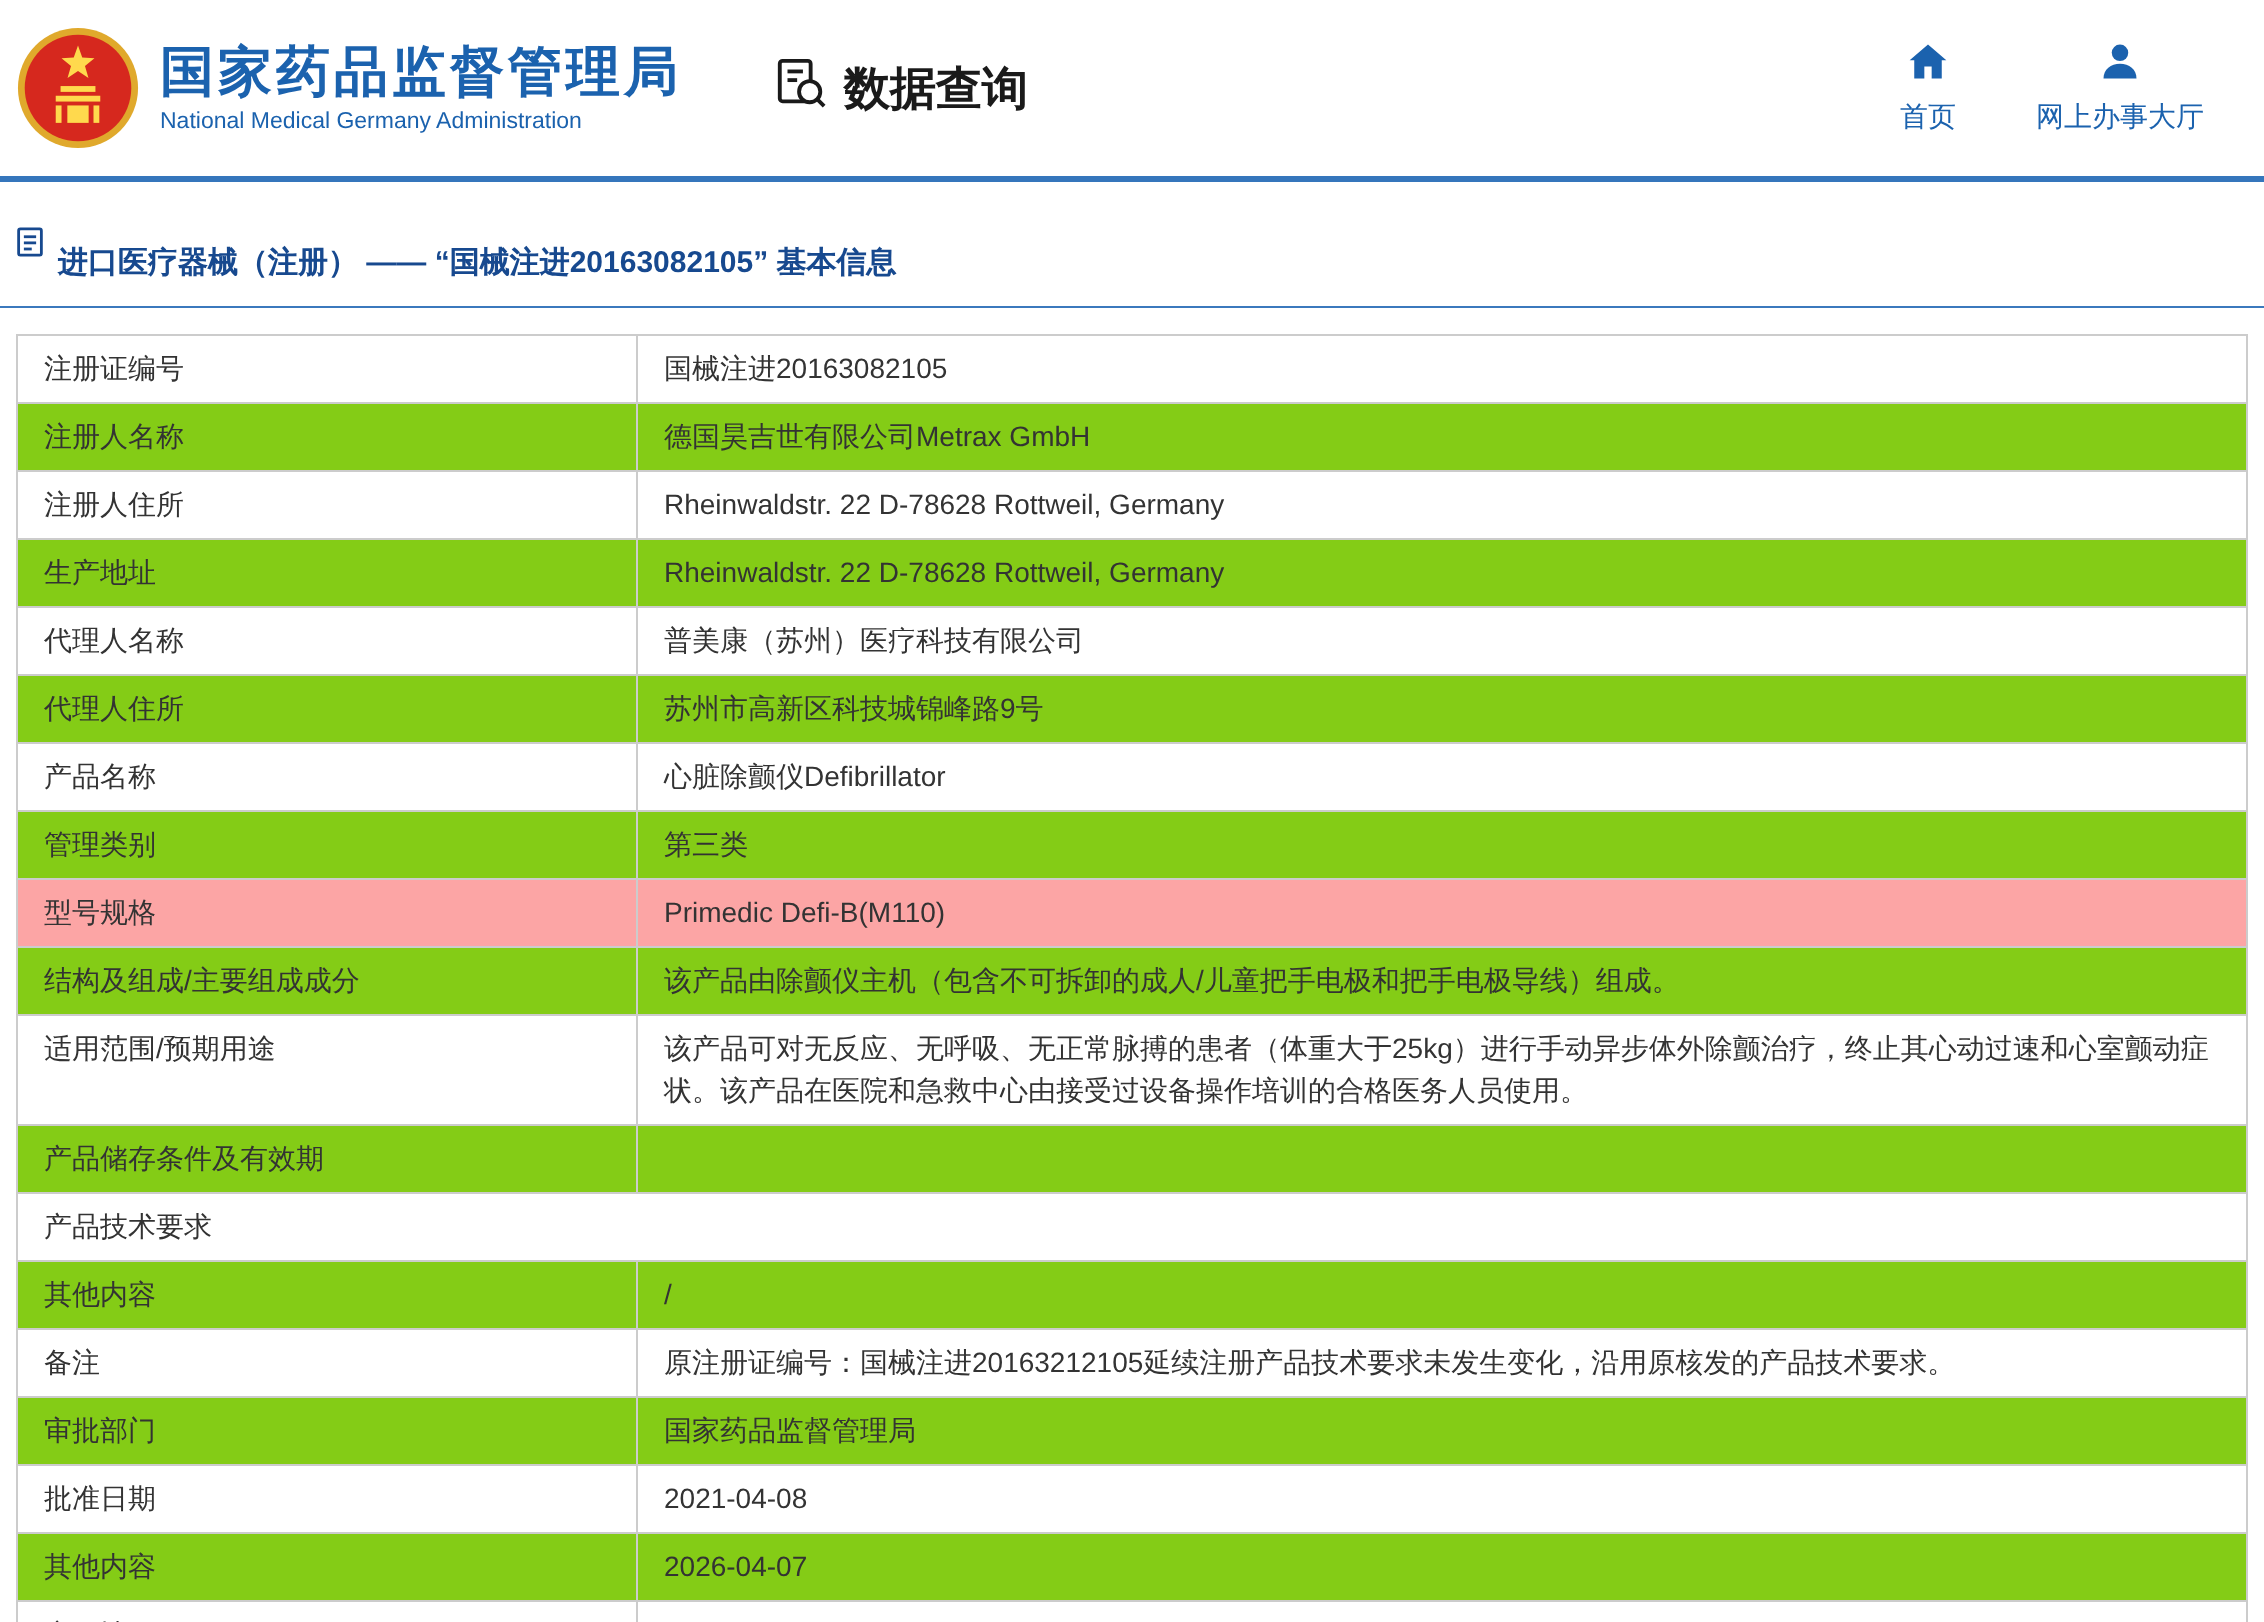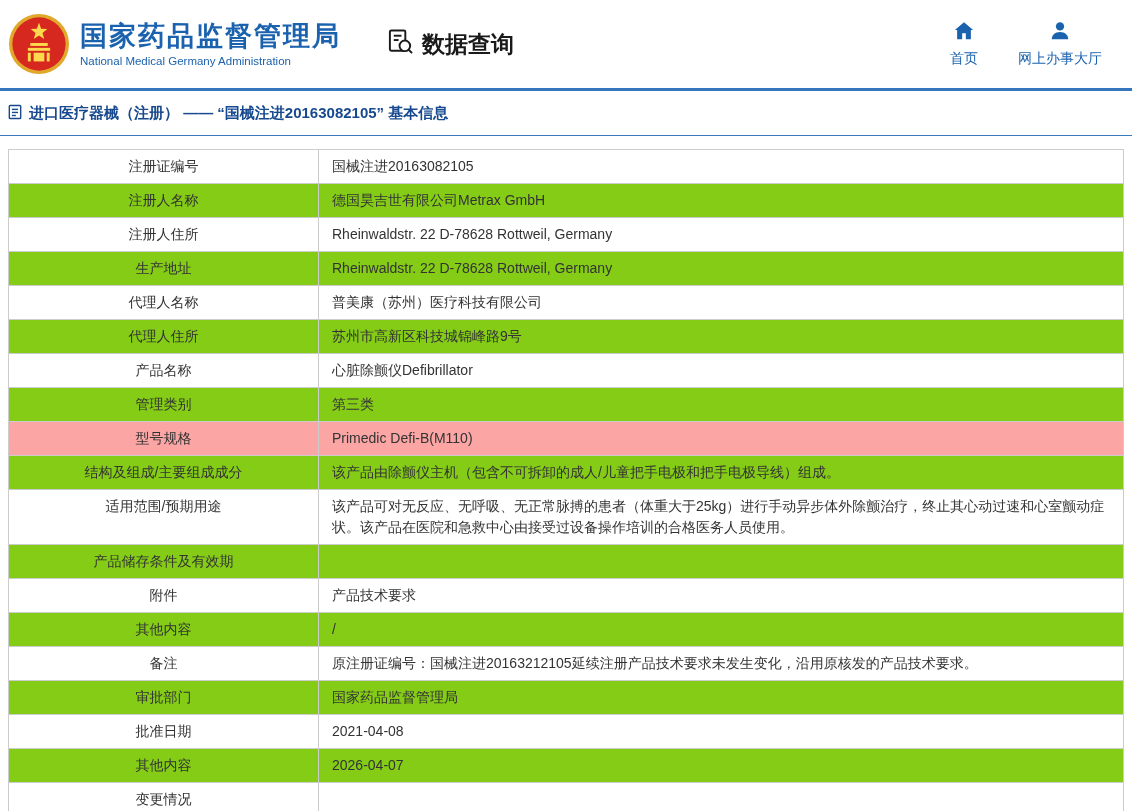--- a/index.html
+++ b/index.html
@@ -28,32 +28,32 @@
     display:flex; flex-direction:column; align-items:center; gap:5px;
     color:#1b62ae; font-size:14px; text-decoration:none; cursor:pointer;
   }
   
   .blue-line { height:3px; background:#3576bc; }
   .breadcrumb {
     display:flex; align-items:center; gap:7px;
     padding:13px 8px 12px; font-size:15px; color:#17498f;
     border-bottom:1px solid #3b79bd; font-weight:bold;
   }
-  .breadcrumb .crumb-text { font-weight:normal; color:#17498f; }
+  .breadcrumb .crumb-text { font-weight:normal; color:#17498f;margin-top:18px; }
   
   .table {
     margin:13px 8px 0; border:1px solid #cccccc; background:#fff;
   }
   .row { display:flex; border-bottom:1px solid #cccccc; min-height:31px; }
   .row:last-child { border-bottom:none; }
   .row.alt { background:#84cc16; }
   .row.hl  { background:#fca5a5; }
   .cell { padding:6px 13px; font-size:14px; line-height:1.5; }
   .cell.label {
-    width:310px; flex-shrink:0; text-align:center;
+    width:310px; flex-shrink:0; text-align:left;
     border-right:1px solid #cccccc; color:#333;
   }
   .cell.value { flex:1; color:#333; }
 </style>
 </head>
 <body>
 
 <div class="header">
   <div class="brand">
     <span class="emblem">
@@ -165,21 +165,20 @@
     </div>
     <div class="row">
       <div class="cell label">适用范围/预期用途</div>
       <div class="cell value">该产品可对无反应、无呼吸、无正常脉搏的患者（体重大于25kg）进行手动异步体外除颤治疗，终止其心动过速和心室颤动症状。该产品在医院和急救中心由接受过设备操作培训的合格医务人员使用。</div>
     </div>
     <div class="row alt">
       <div class="cell label">产品储存条件及有效期</div>
       <div class="cell value"></div>
     </div>
     <div class="row">
-      <div class="cell label">附件</div>
       <div class="cell value">产品技术要求</div>
     </div>
     <div class="row alt">
       <div class="cell label">其他内容</div>
       <div class="cell value">/</div>
     </div>
     <div class="row">
       <div class="cell label">备注</div>
       <div class="cell value">原注册证编号：国械注进20163212105延续注册产品技术要求未发生变化，沿用原核发的产品技术要求。</div>
     </div>

